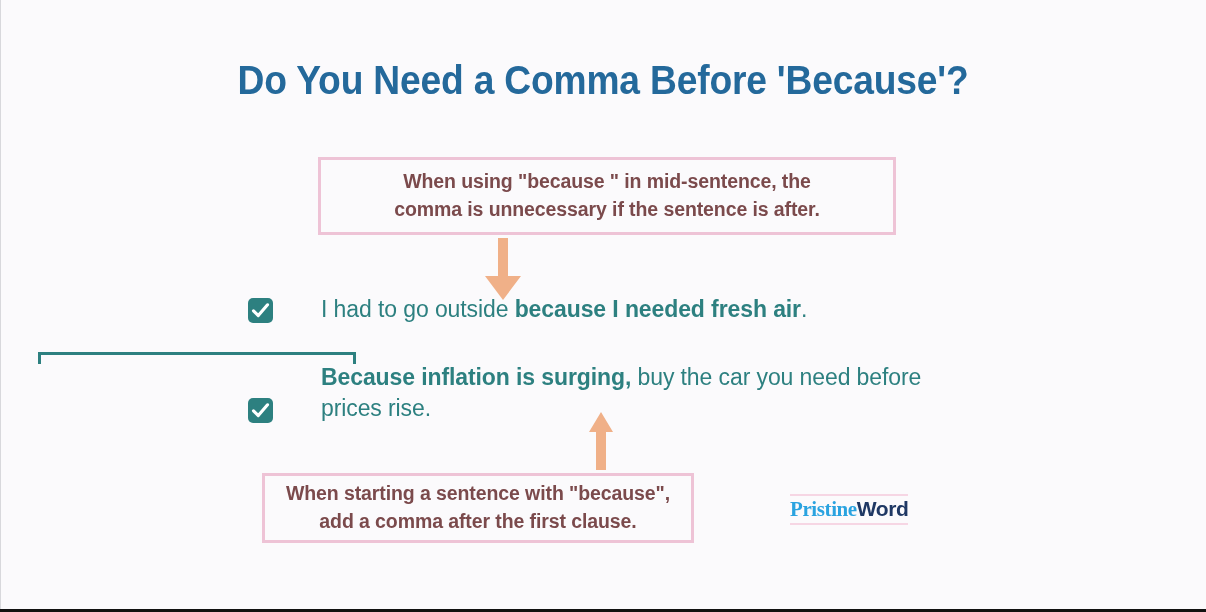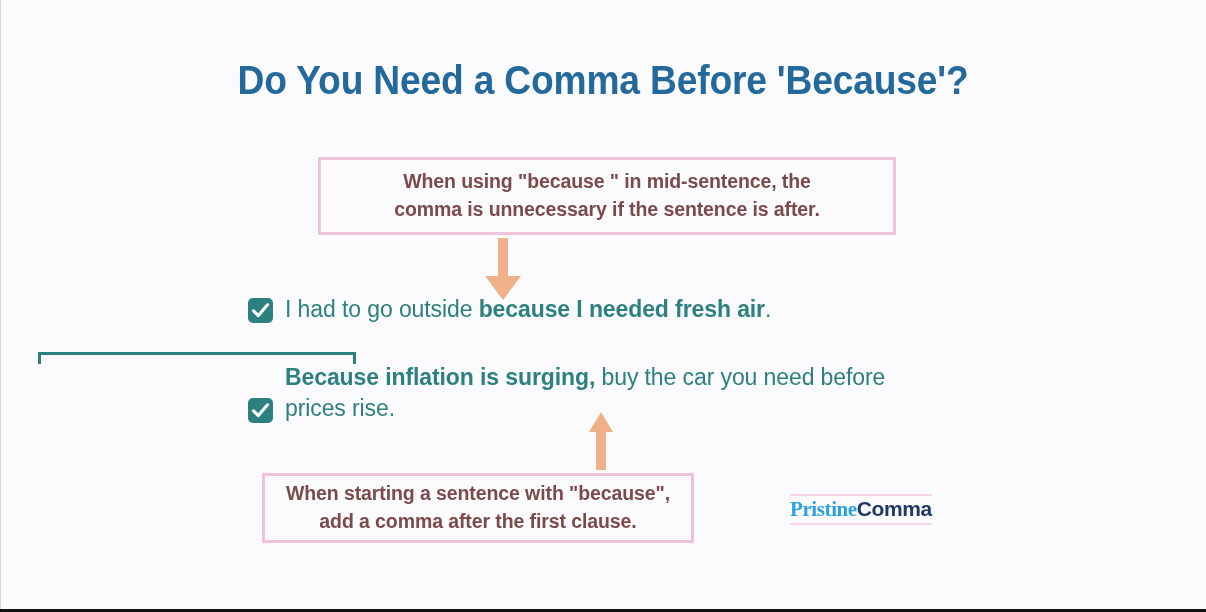--- a/index.html
+++ b/index.html
@@ -95,20 +95,21 @@
   .arrow-up {
     left: 588px;
     top: 412px;
   }
 
   
   .example {
     position: absolute;
     display: flex;
     align-items: flex-start;
+    gap: 36px;
   }
   .example-1 { left: 248px; top: 294px; width: 700px; }
   .example-2 { left: 248px; top: 362px; width: 700px; align-items: flex-end; }
 
   .checkbox {
     width: 25px;
     height: 25px;
     min-width: 25px;
     border-radius: 5px;
     background: #2d8080;
@@ -206,16 +207,16 @@
     <svg width="26" height="58" viewBox="0 0 26 58" xmlns="http://www.w3.org/2000/svg">
       <path d="M13 0 L25 20 H18 V58 H8 V20 H1 Z" fill="#f0b088"></path>
     </svg>
   </div>
 
   <div class="callout callout-bottom">
     <span class="line">When starting a sentence with "because",</span>
     <span class="line">add a comma after the first clause.</span>
   </div>
 
-  <div class="logo"><span class="pristine">Pristine</span><span class="word">Comma</span></div>
+  <div class="logo"><span class="pristine">Pristine</span><span class="word">Word</span></div>
 
   <div class="edge-bottom"></div>
 </div>
 
 </body></html>

